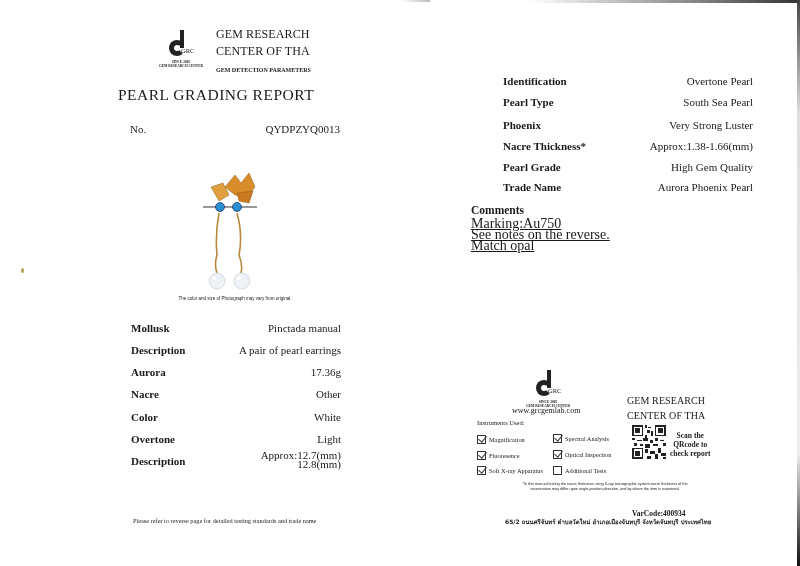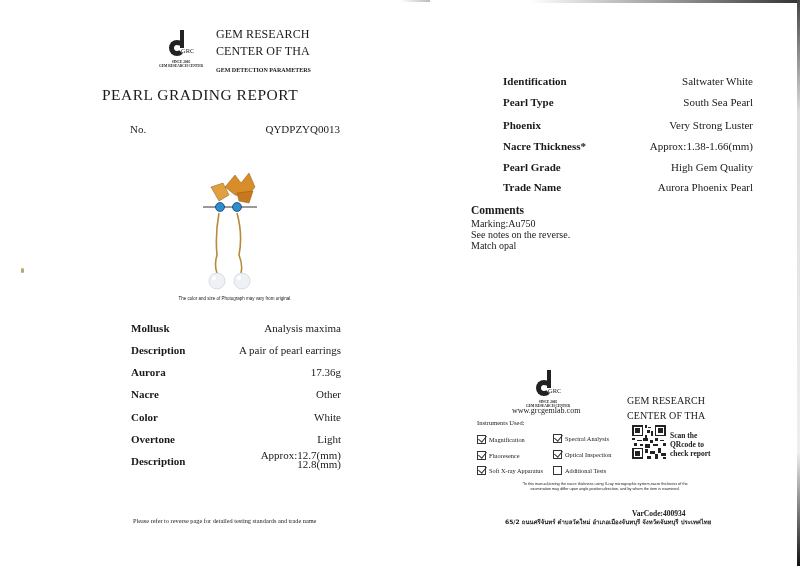--- a/index.html
+++ b/index.html
@@ -37,52 +37,52 @@
   .logo .mark .grc {
     position: absolute; left: 15px; top: 17px; font-size: 6.5px; color: #222;
   }
   .logo .since { font-size: 3.5px; line-height: 4px; font-weight: bold; }
   .logo .center { font-size: 3.5px; line-height: 4px; font-weight: bold; }
 
   .org-name { position: absolute; font-size: 12px; line-height: 17px; letter-spacing: 0.1px; }
   .gdp { position: absolute; font-size: 6px; font-weight: bold; }
 
   .title {
-    position: absolute; left: 0; width: 400px; top: 86px; text-align: center;
+    position: absolute; left: 16px; width: 400px; top: 86px; text-align: center;
     font-size: 15.5px; letter-spacing: 0.5px;
   }
   .no-row { position: absolute; left: 130px; width: 210px; top: 123px; font-size: 11px; }
   .no-row .lbl { font-weight: normal; }
   .no-row .val { position: absolute; right: 0; top: 0; }
 
   
   .photo { position: absolute; left: 175px; top: 165px; width: 120px; height: 125px; }
   .caption { position: absolute; left: 0; width: 470px; top: 296px; text-align: center; font-size: 4.5px; font-family: "Liberation Sans", sans-serif; }
 
   .rows { position: absolute; }
   .row { position: absolute; left: 0; right: 0; font-size: 11px; }
   .row .lbl { font-weight: bold; position: absolute; left: 0; top: 0; }
   .row .val { position: absolute; right: 0; top: 0; text-align: right; }
   .row .val.stack { line-height: 9px; }
 
   .footnote-left { position: absolute; left: 133px; top: 517px; font-size: 6.3px; }
 
   .comments-title { position: absolute; left: 471px; top: 204px; font-size: 11.5px; font-weight: bold; }
-  .comments-body { position: absolute; left: 471px; top: 218px; font-size: 10px; line-height: 11px; }
+  .comments-body { position: absolute; left: 471px; top: 218px; font-size: 14px; line-height: 11px; text-decoration: underline; }
 
   .url { position: absolute; left: 512px; top: 406px; font-size: 8px; }
   .inst-title { position: absolute; left: 477px; top: 419px; font-size: 6.5px; }
   .inst { position: absolute; font-size: 6.3px; display: flex; align-items: center; gap: 3px; }
   .cb { width: 9px; height: 9px; border: 1px solid #333; box-sizing: border-box; position: relative; display: inline-block; background: #fff; }
   .cb.checked::after {
     content: ""; position: absolute; left: 2px; top: -2px; width: 4px; height: 7px;
     border: solid #333; border-width: 0 1px 1px 0; transform: rotate(40deg);
   }
   .qr { position: absolute; left: 632px; top: 425px; width: 34px; height: 34px; }
-  .qr-text { position: absolute; left: 670px; top: 431px; font-size: 7.5px; font-weight: bold; line-height: 9px; }
+  .qr-text { position: absolute; left: 670px; top: 431px; font-size: 7.5px; font-weight: bold; line-height: 9px; text-align: center; }
   .varcode { position: absolute; left: 632px; top: 463px; font-size: 7.5px; font-weight: bold; margin-top: 46px; }
   .disclaimer { position: absolute; left: 490px; top: 482px; width: 230px; text-align: center; font-size: 3.8px; line-height: 5px; font-family: "Liberation Sans", sans-serif; }
   .address { position: absolute; left: 505px; top: 517px; font-size: 6px; font-family: "DejaVu Sans", sans-serif; font-weight: bold; }
 </style>
 </head>
 <body>
 
 <div class="edge-top2"></div>
 <div class="edge-top"></div>
 <div class="edge-right"></div>
@@ -125,21 +125,21 @@
     <circle cx="42" cy="116" r="8" fill="#eef1f5" stroke="#c8ccd3" stroke-width="0.6"></circle>
     <circle cx="67" cy="116" r="8" fill="#eef1f5" stroke="#c8ccd3" stroke-width="0.6"></circle>
     <circle cx="39" cy="113" r="2" fill="#fff"></circle>
     <circle cx="64" cy="113" r="2" fill="#fff"></circle>
   </svg>
   <div class="caption">The color and size of Photograph may vary from original.</div>
 
   <div class="rows" style="left:131px;top:322px;width:210px;height:150px;">
     <div class="row" style="top:0px;">
       <span class="lbl">Mollusk</span>
-      <span class="val">Analysis maxima</span>
+      <span class="val">Pinctada manual</span>
     </div>
     <div class="row" style="top:22px;">
       <span class="lbl">Description</span>
       <span class="val">A pair of pearl earrings</span>
     </div>
     <div class="row" style="top:44px;">
       <span class="lbl">Aurora</span>
       <span class="val">17.36g</span>
     </div>
     <div class="row" style="top:66px;">
@@ -163,21 +163,21 @@
     </div>
   </div>
 
   <div class="footnote-left">Please refer to reverse page for detailed testing standards and trade name</div>
 </div>
 
 <div>
   <div class="rows" style="left:471px;top:75px;width:250px;height:125px;margin-left:32px;">
     <div class="row" style="top:0px;">
       <span class="lbl">Identification</span>
-      <span class="val">Saltwater White</span>
+      <span class="val">Overtone Pearl</span>
     </div>
     <div class="row" style="top:21px;">
       <span class="lbl">Pearl Type</span>
       <span class="val">South Sea Pearl</span>
     </div>
     <div class="row" style="top:44px;">
       <span class="lbl">Phoenix</span>
       <span class="val">Very Strong Luster</span>
     </div>
     <div class="row" style="top:65px;">

